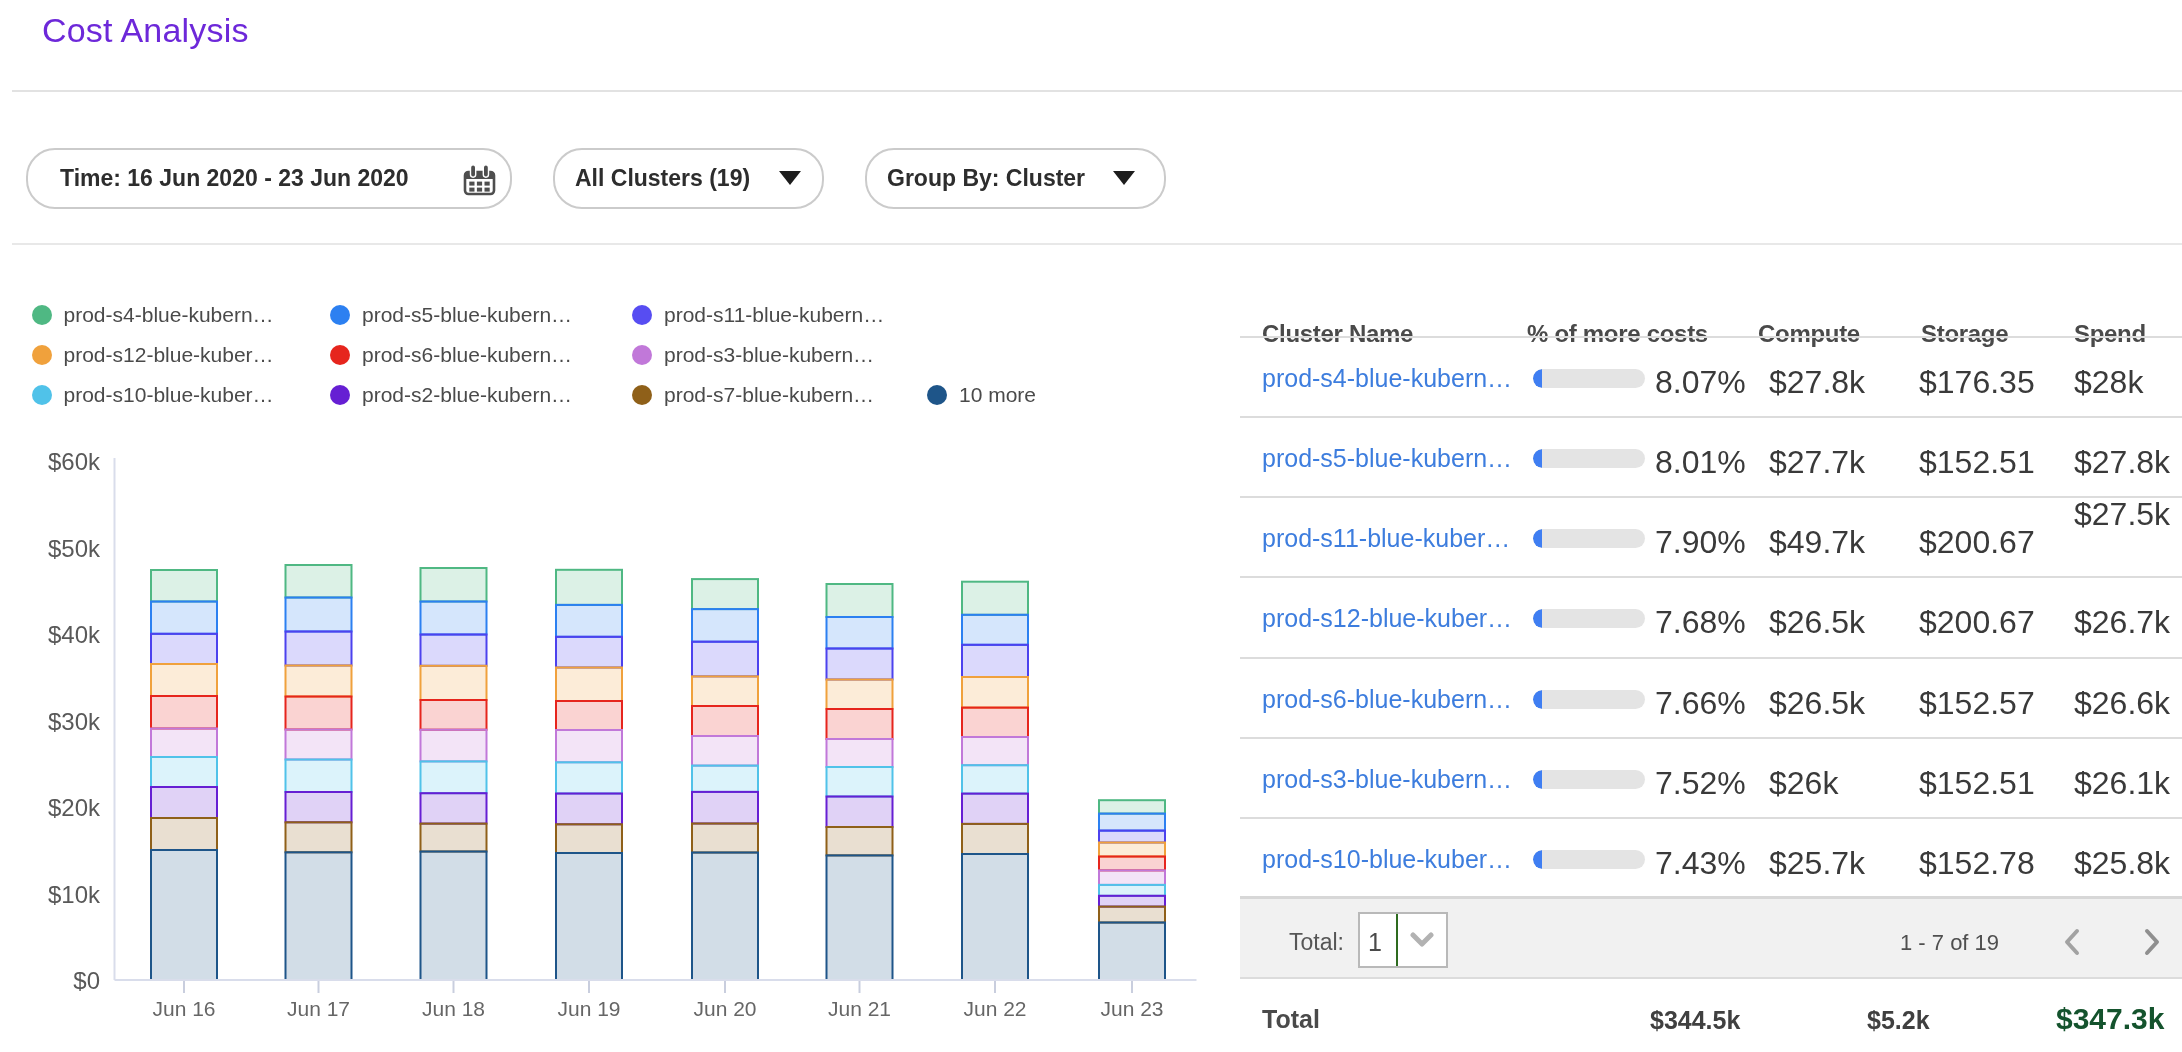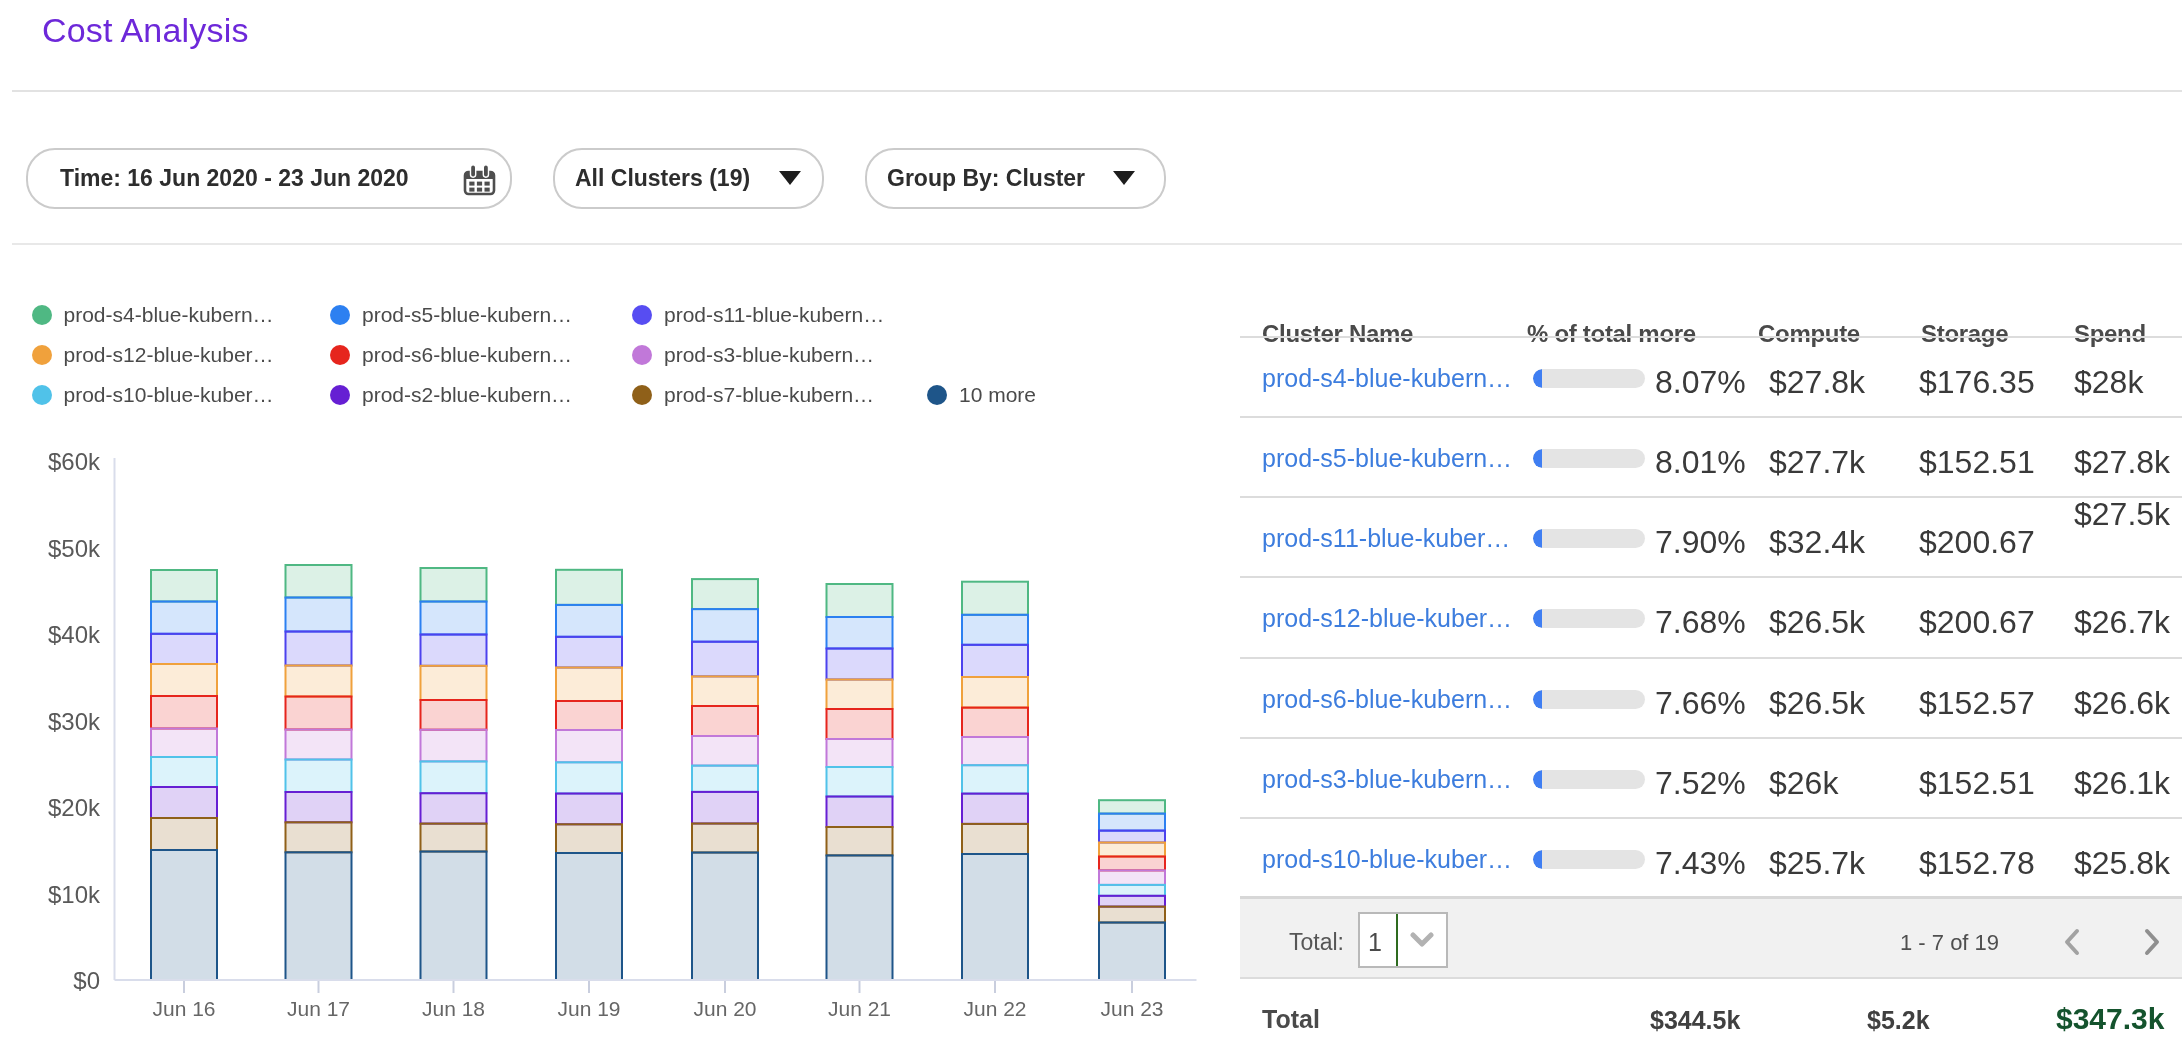--- a/index.html
+++ b/index.html
@@ -158,21 +158,21 @@
 <line x1="725" y1="981" x2="725" y2="993" stroke="#c9cede" stroke-width="2"></line>
 <text x="725" y="1016" text-anchor="middle" font-size="21" fill="#666666">Jun 20</text>
 <line x1="859.5" y1="981" x2="859.5" y2="993" stroke="#c9cede" stroke-width="2"></line>
 <text x="859.5" y="1016" text-anchor="middle" font-size="21" fill="#666666">Jun 21</text>
 <line x1="995" y1="981" x2="995" y2="993" stroke="#c9cede" stroke-width="2"></line>
 <text x="995" y="1016" text-anchor="middle" font-size="21" fill="#666666">Jun 22</text>
 <line x1="1132" y1="981" x2="1132" y2="993" stroke="#c9cede" stroke-width="2"></line>
 <text x="1132" y="1016" text-anchor="middle" font-size="21" fill="#666666">Jun 23</text>
 </svg>
 <div class="abs th" style="left:1262px">Cluster Name</div>
-<div class="abs th" style="left:1527px">% of total more</div>
+<div class="abs th" style="left:1527px">% of more costs</div>
 <div class="abs th" style="left:1758px">Compute</div>
 <div class="abs th" style="left:1921px">Storage</div>
 <div class="abs th" style="left:2074px">Spend</div>
 <div class="abs sep" style="top:336px"></div>
 <div class="abs link" style="left:1262px;top:364px">prod-s4-blue-kubern…</div>
 <div class="abs pbar" style="left:1533px;top:369px">
     <div class="pfill" style="width:9px"></div>
   </div>
 <div class="abs num" style="left:1655px;top:364px">8.07%</div>
 <div class="abs num" style="left:1769px;top:364px">$27.8k</div>
@@ -186,21 +186,21 @@
 <div class="abs num" style="left:1655px;top:443.5px">8.01%</div>
 <div class="abs num" style="left:1769px;top:443.5px">$27.7k</div>
 <div class="abs num" style="left:1919px;top:443.5px">$152.51</div>
 <div class="abs num" style="left:2074px;top:443.5px">$27.8k</div>
 <div class="abs sep" style="top:495.5px"></div>
 <div class="abs link" style="left:1262px;top:523.5px">prod-s11-blue-kuber…</div>
 <div class="abs pbar" style="left:1533px;top:528.5px">
     <div class="pfill" style="width:9px"></div>
   </div>
 <div class="abs num" style="left:1655px;top:523.5px">7.90%</div>
-<div class="abs num" style="left:1769px;top:523.5px">$32.4k</div>
+<div class="abs num" style="left:1769px;top:523.5px">$49.7k</div>
 <div class="abs num" style="left:1919px;top:523.5px">$200.67</div>
 <div class="abs num" style="left:2074px;top:496px">$27.5k</div>
 <div class="abs sep" style="top:576px"></div>
 <div class="abs link" style="left:1262px;top:604px">prod-s12-blue-kuber…</div>
 <div class="abs pbar" style="left:1533px;top:609px">
     <div class="pfill" style="width:9px"></div>
   </div>
 <div class="abs num" style="left:1655px;top:604px">7.68%</div>
 <div class="abs num" style="left:1769px;top:604px">$26.5k</div>
 <div class="abs num" style="left:1919px;top:604px">$200.67</div>

